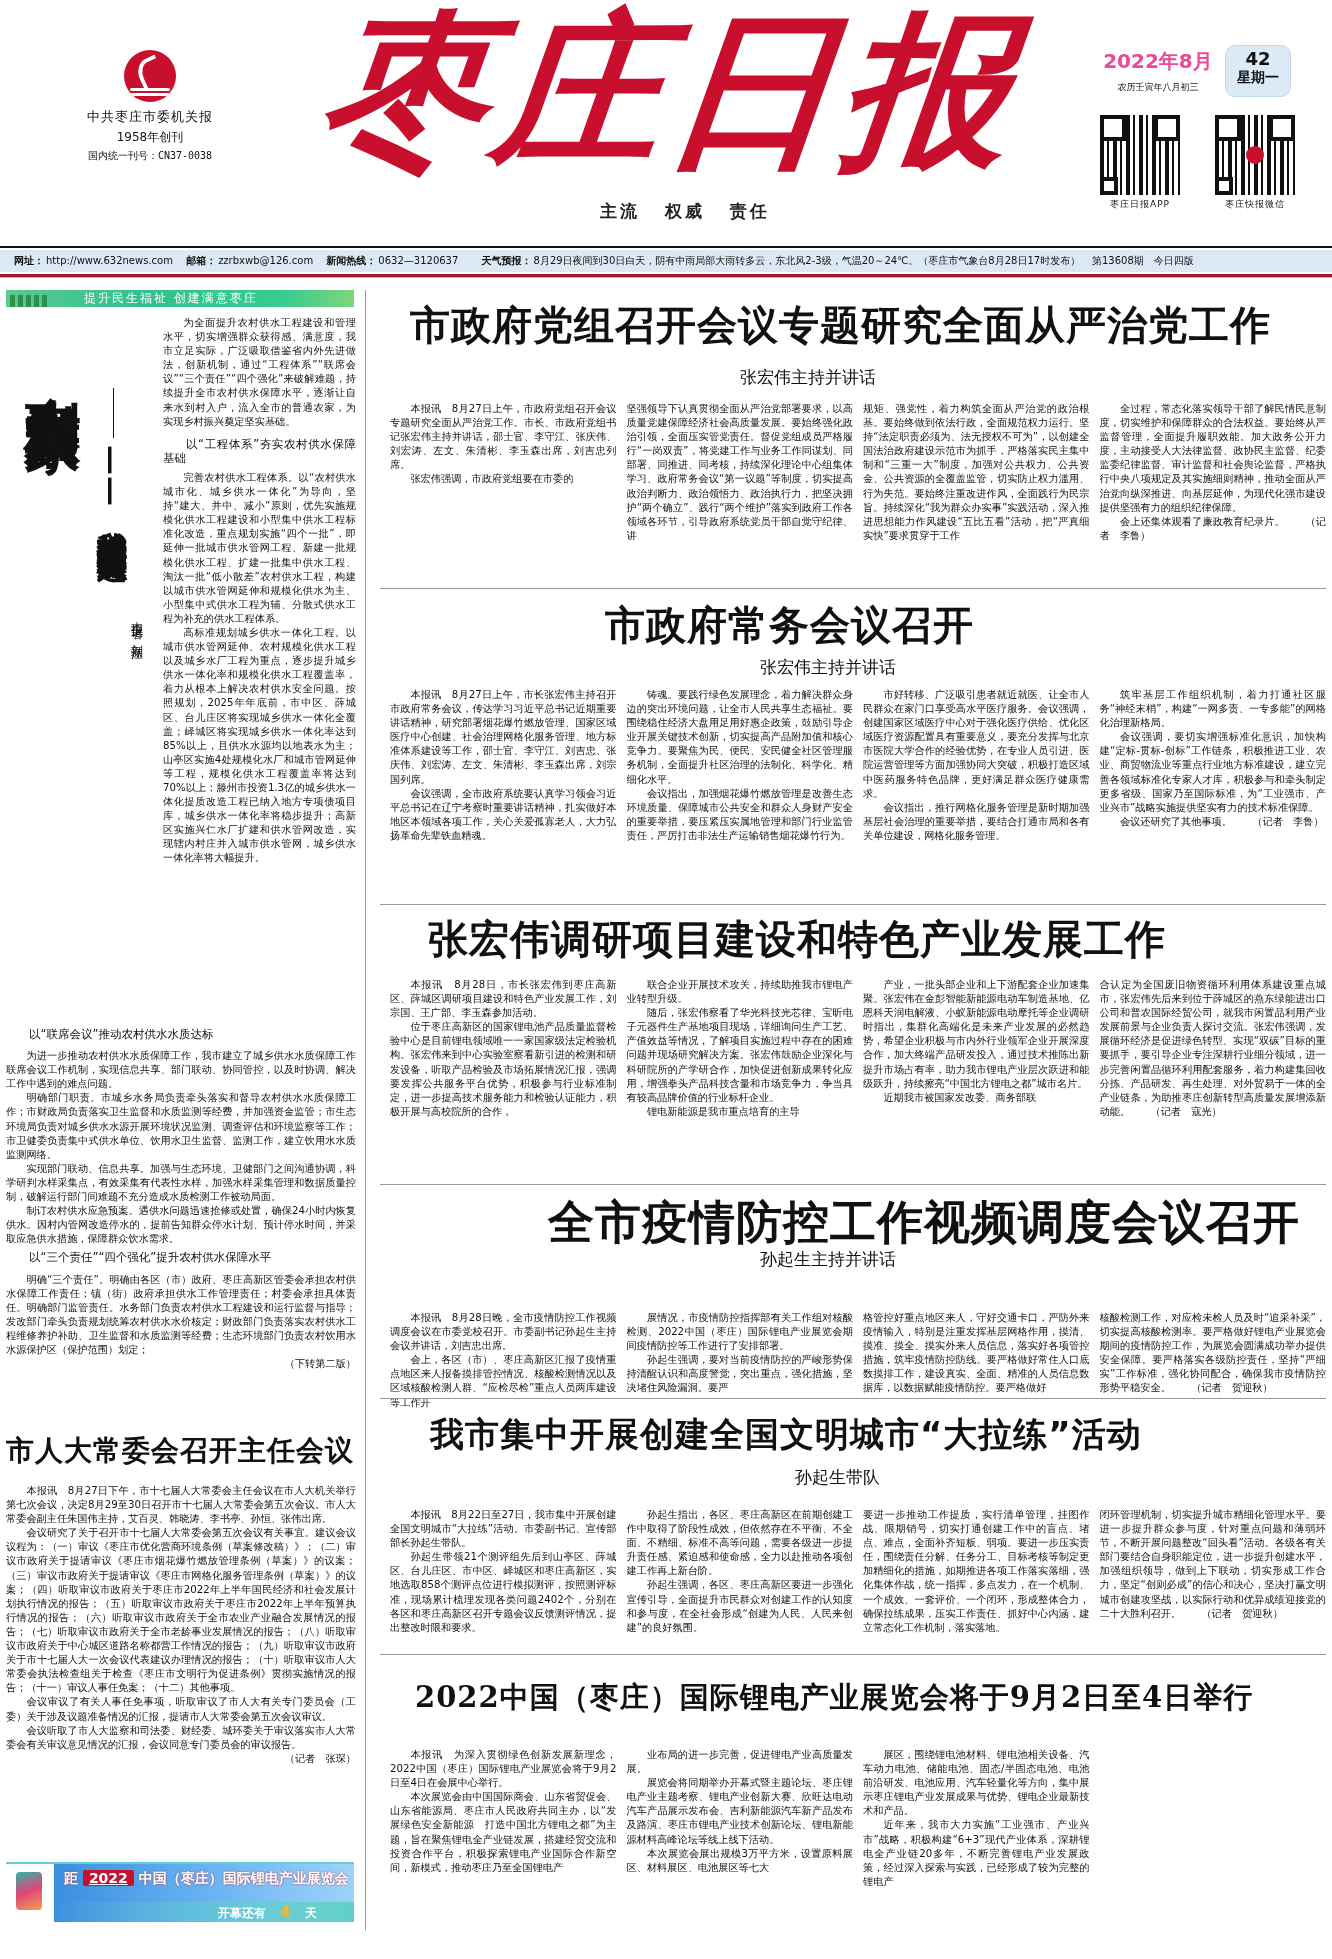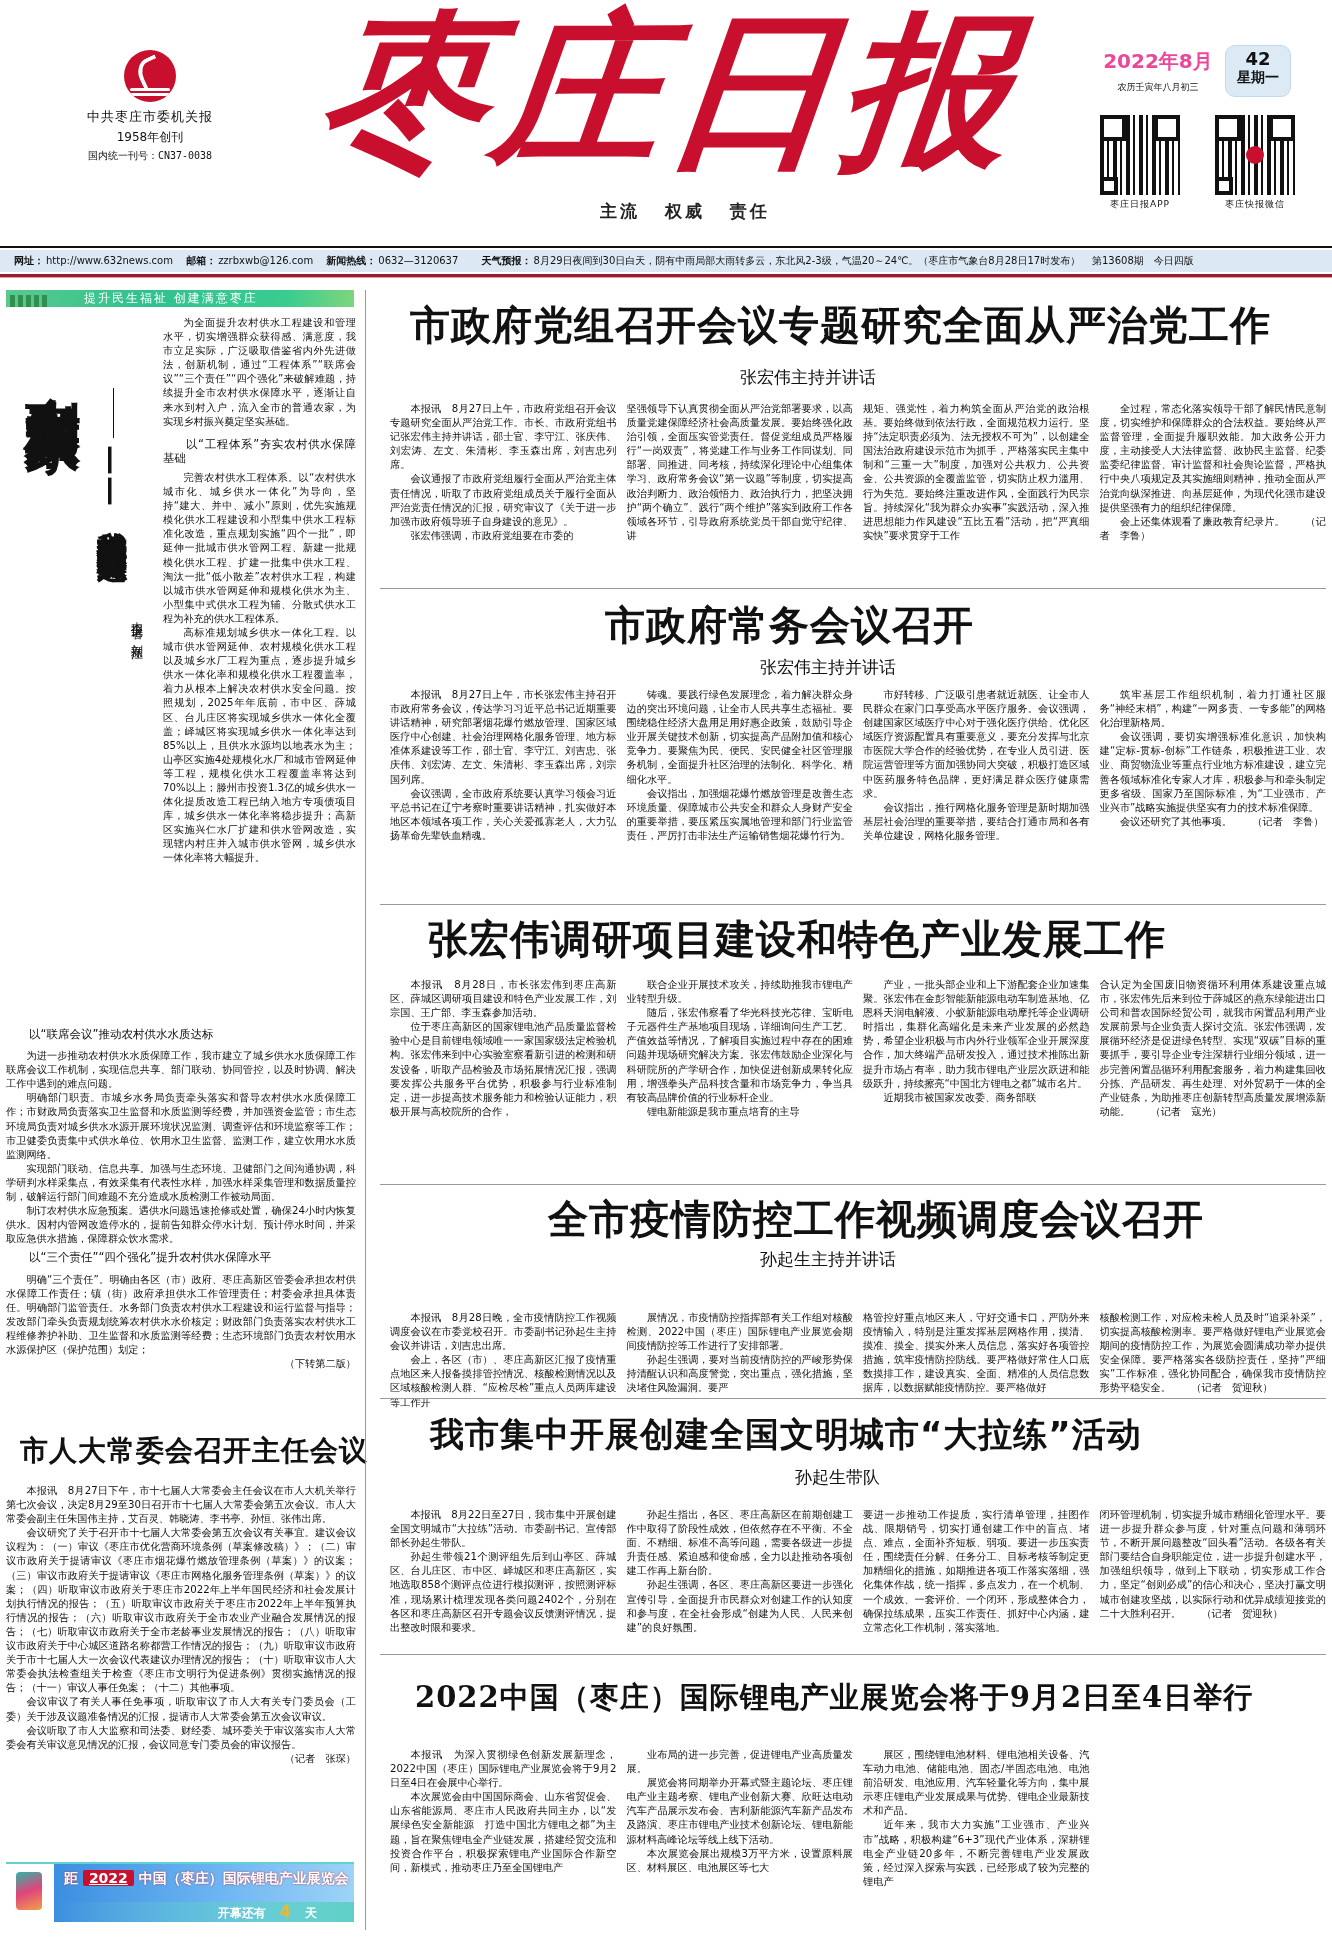--- a/index.html
+++ b/index.html
@@ -60,21 +60,21 @@
   .byline-v { position: absolute; left: 130px; top: 612px; writing-mode: vertical-rl; font-size: 12px; line-height: 14px; letter-spacing: 2px; }
 
   .col-text { font-size: 10.2px; line-height: 14.1px; text-align: justify; color: #111; font-family: "DejaVu Sans", sans-serif; }
   .col-text p { text-indent: 2em; }
   .col-text .sub { text-indent: 2em; font-weight: normal; font-size: 11.5px; margin: 8px 0 6px 0; }
   .lead-col { position: absolute; left: 163px; top: 316px; width: 193px; height: 710px; overflow: hidden; }
   .lead-wide { position: absolute; left: 6px; top: 1023px; width: 350px; height: 392px; overflow: hidden; }
   .lead-wide .sub { text-indent: 2em; font-size: 11.5px; margin: 4px 0 8px 0; }
   .cont { text-align: right; }
 
-  .npc-headline { position: absolute; left: 20px; top: 1432px; width: 350px; font-size: 28px; font-weight: bold; letter-spacing: 1px; font-family: Liberation Mono, monospace; }
+  .npc-headline { position: absolute; left: 6px; top: 1432px; width: 350px; font-size: 28px; font-weight: bold; letter-spacing: 1px; font-family: Liberation Mono, monospace; }
   .npc-body { position: absolute; left: 6px; top: 1484px; width: 350px; height: 370px; overflow: hidden; }
   .reporter { text-align: right; }
 
   .expo-ad { position: absolute; left: 6px; top: 1862px; width: 348px; height: 60px; border-top: 2px solid #64d0cf; background: linear-gradient(90deg, #ffffff 0 48px, #3b8fe0 48px, #6bb4f2 60%, #9dd3f7); }
   .expo-ad .ad-logo { position: absolute; left: 10px; top: 8px; width: 26px; height: 38px; border-radius: 4px; background: linear-gradient(160deg, #2bb6a7, #e0457b 50%, #f0a04a); }
   .expo-ad .ad-title { position: absolute; left: 58px; top: 6px; font-size: 14px; font-weight: bold; color: #fff; white-space: nowrap; text-shadow: 0 0 2px #c0304c; }
   .expo-ad .ad-title .yr { background: #c8102e; padding: 0 6px; border-radius: 2px; text-decoration: underline; }
   .expo-ad .ad-count { position: absolute; left: 48px; right: 0; bottom: 0; height: 20px; background: linear-gradient(90deg, rgba(255,255,255,0), #5fd0c8); font-size: 12px; font-weight: bold; color: #fff; text-align: right; padding-right: 37px; line-height: 20px; }
   .expo-ad .ad-count .days { color: #f5b52a; font-size: 16px; margin: 0 14px; }
 
@@ -181,21 +181,20 @@
   </div>
 </div>
 
 <div class="col-divider"></div>
 
 <h2 class="art-head" style="left:410px;top:298px;font-size:40px;">市政府党组召开会议专题研究全面从严治党工作</h2>
 <div class="art-sub" style="left:740px;top:366px;">张宏伟主持并讲话</div>
 <div class="art-cols" style="left:390px;top:402px;width:936px;height:180px;">
   <div class="col-text">
       <p>本报讯　8月27日上午，市政府党组召开会议专题研究全面从严治党工作。市长、市政府党组书记张宏伟主持并讲话，邵士官、李守江、张庆伟、刘宏涛、左文、朱清彬、李玉森出席，刘吉忠列席。</p>
-      <p>会议通报了市政府党组履行全面从严治党主体责任情况，听取了市政府党组成员关于履行全面从严治党责任情况的汇报，研究审议了《关于进一步加强市政府领导班子自身建设的意见》。</p>
       <p>张宏伟强调，市政府党组要在市委的</p>
     </div>
   <div class="col-text">坚强领导下认真贯彻全面从严治党部署要求，以高质量党建保障经济社会高质量发展。要始终强化政治引领，全面压实管党责任。督促党组成员严格履行“一岗双责”，将党建工作与业务工作同谋划、同部署、同推进、同考核，持续深化理论中心组集体学习、政府常务会议“第一议题”等制度，切实提高政治判断力、政治领悟力、政治执行力，把坚决拥护“两个确立”、践行“两个维护”落实到政府工作各领域各环节，引导政府系统党员干部自觉守纪律、讲</div>
   <div class="col-text">规矩、强党性，着力构筑全面从严治党的政治根基。要始终做到依法行政，全面规范权力运行。坚持“法定职责必须为、法无授权不可为”，以创建全国法治政府建设示范市为抓手，严格落实民主集中制和“三重一大”制度，加强对公共权力、公共资金、公共资源的全覆盖监管，切实防止权力滥用、行为失范。要始终注重改进作风，全面践行为民宗旨。持续深化“我为群众办实事”实践活动，深入推进思想能力作风建设“五比五看”活动，把“严真细实快”要求贯穿于工作</div>
   <div class="col-text">
       <p>全过程，常态化落实领导干部了解民情民意制度，切实维护和保障群众的合法权益。要始终从严监督管理，全面提升履职效能。加大政务公开力度，主动接受人大法律监督、政协民主监督、纪委监委纪律监督、审计监督和社会舆论监督，严格执行中央八项规定及其实施细则精神，推动全面从严治党向纵深推进、向基层延伸，为现代化强市建设提供坚强有力的组织纪律保障。</p>
       <p>会上还集体观看了廉政教育纪录片。　　（记者　李鲁）</p>
     </div>
 </div>
 <div class="hr" style="top:588px;"></div>
@@ -235,21 +234,21 @@
       <p>锂电新能源是我市重点培育的主导</p>
     </div>
   <div class="col-text">
       <p>产业，一批头部企业和上下游配套企业加速集聚。张宏伟在金彭智能新能源电动车制造基地、亿恩科天润电解液、小蚁新能源电动摩托等企业调研时指出，集群化高端化是未来产业发展的必然趋势，希望企业积极与市内外行业领军企业开展深度合作，加大终端产品研发投入，通过技术推陈出新提升市场占有率，助力我市锂电产业层次跃进和能级跃升，持续擦亮“中国北方锂电之都”城市名片。</p>
       <p>近期我市被国家发改委、商务部联</p>
     </div>
   <div class="col-text">合认定为全国废旧物资循环利用体系建设重点城市，张宏伟先后来到位于薛城区的燕东绿能进出口公司和普农国际经贸公司，就我市闲置品利用产业发展前景与企业负责人探讨交流。张宏伟强调，发展循环经济是促进绿色转型、实现“双碳”目标的重要抓手，要引导企业专注深耕行业细分领域，进一步完善闲置品循环利用配套服务，着力构建集回收分拣、产品研发、再生处理、对外贸易于一体的全产业链条，为助推枣庄创新转型高质量发展增添新动能。　　（记者　寇光）</div>
 </div>
 <div class="hr" style="top:1184px;"></div>
 
-<h2 class="art-head" style="left:548px;top:1192px;font-size:40px;">全市疫情防控工作视频调度会议召开</h2>
+<h2 class="art-head" style="left:548px;top:1192px;font-size:46px;">全市疫情防控工作视频调度会议召开</h2>
 <div class="art-sub" style="left:760px;top:1248px;">孙起生主持并讲话</div>
 <div class="art-cols" style="left:390px;top:1280px;width:936px;height:110px;margin-top:31px;">
   <div class="col-text">
       <p>本报讯　8月28日晚，全市疫情防控工作视频调度会议在市委党校召开。市委副书记孙起生主持会议并讲话，刘吉忠出席。</p>
       <p>会上，各区（市）、枣庄高新区汇报了疫情重点地区来人报备摸排管控情况、核酸检测情况以及区域核酸检测人群、“应检尽检”重点人员两库建设等工作开</p>
     </div>
   <div class="col-text">
       <p>展情况，市疫情防控指挥部有关工作组对核酸检测、2022中国（枣庄）国际锂电产业展览会期间疫情防控等工作进行了安排部署。</p>
       <p>孙起生强调，要对当前疫情防控的严峻形势保持清醒认识和高度警觉，突出重点，强化措施，坚决堵住风险漏洞。要严</p>
     </div>

